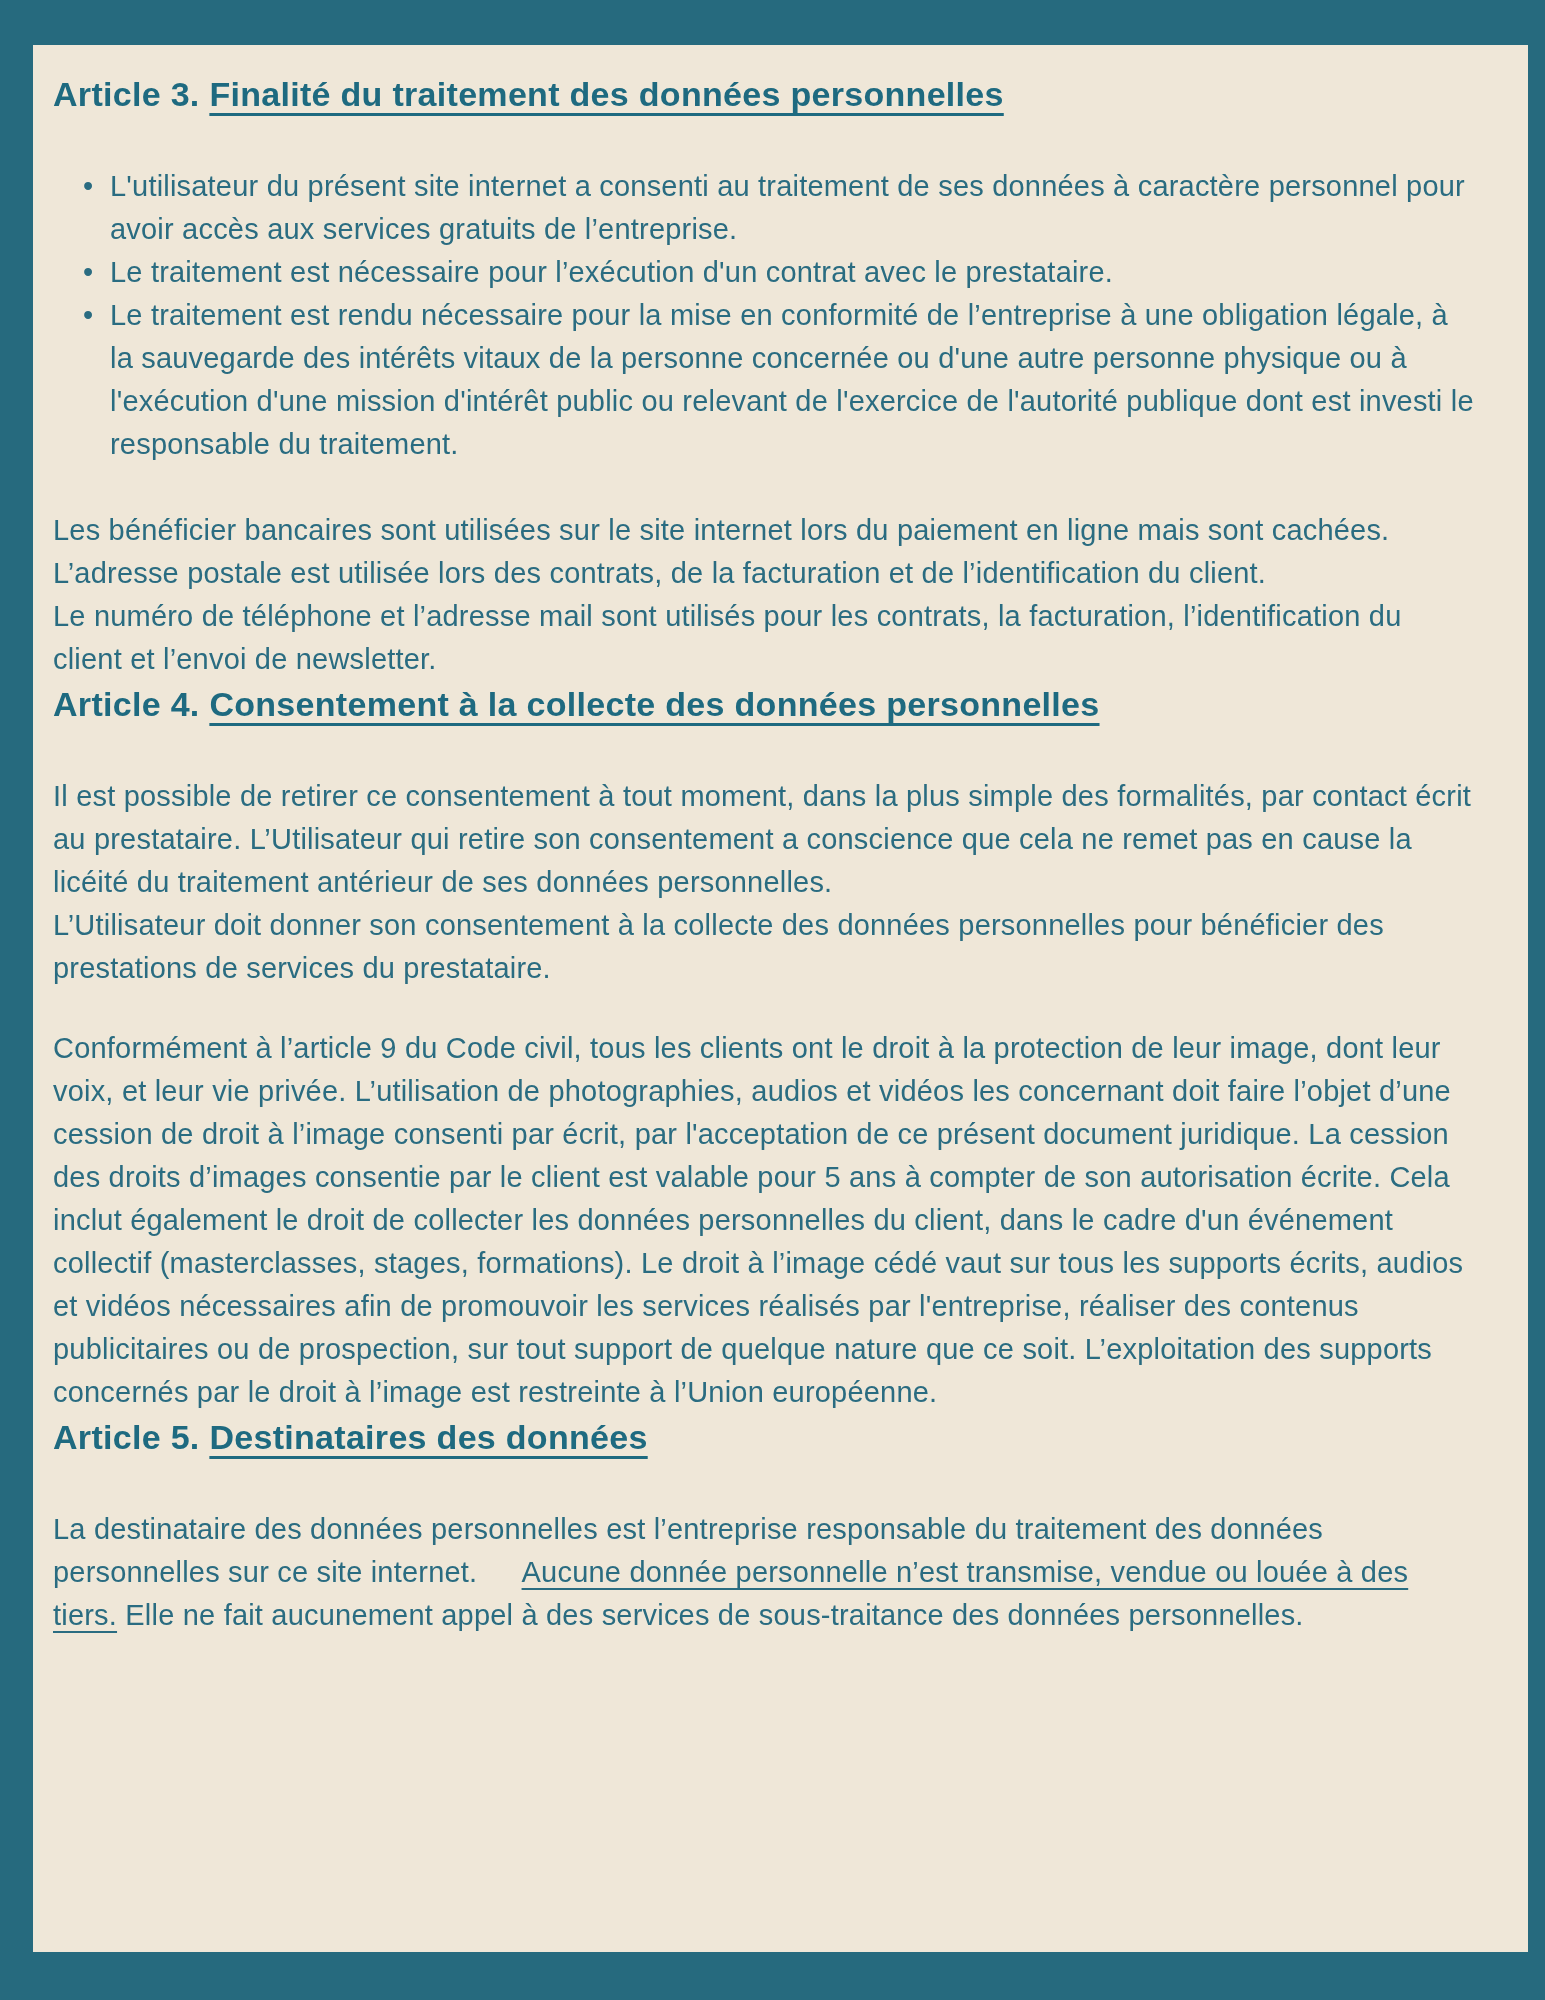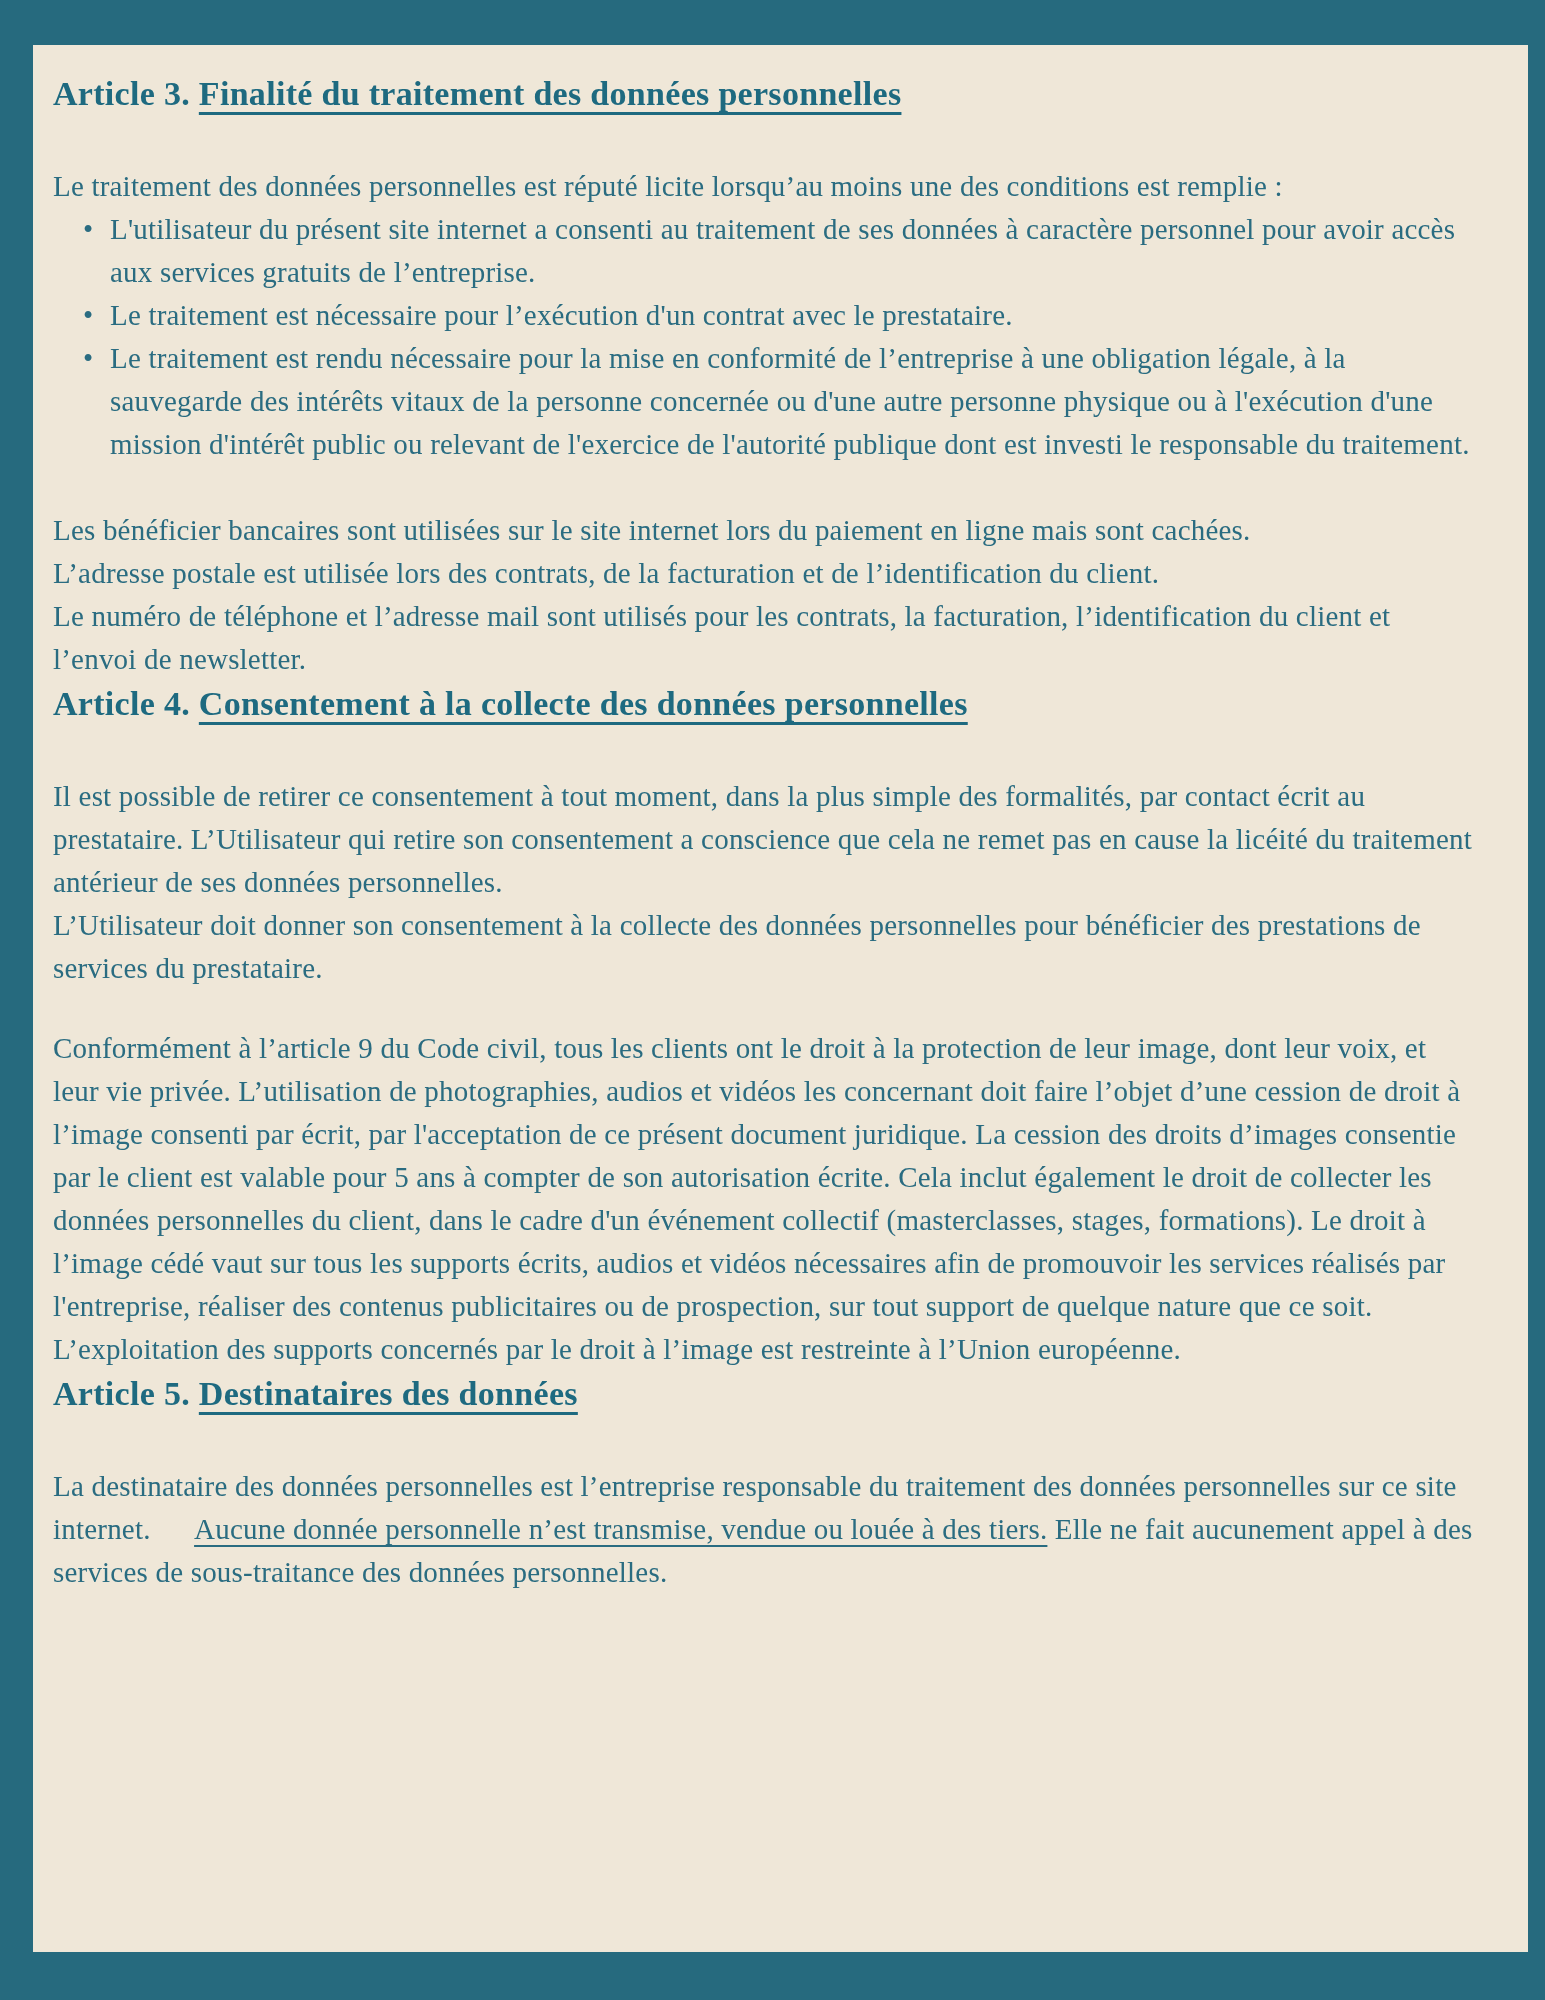--- a/index.html
+++ b/index.html
@@ -23,21 +23,20 @@
   }
   .page{
     width:100%;height:100%;
     background:var(--cream);
     padding:26px 52px 40px 20px;
     color:var(--text);
     font-size:29px;
     line-height:43px;
     letter-spacing:.2px;
     overflow:hidden;
-    font-family:Liberation Serif, serif;
   }
   h2.article-heading{
     margin:2px 0 50px 0;
     font-size:34px;
     line-height:42px;
     font-weight:700;
     color:var(--heading);
     letter-spacing:.3px;
   }
   h2 .underlined-title{
@@ -74,21 +73,20 @@
 </head>
 <body>
 
 <div class="frame">
   <div class="page">
 
     <h2 class="article-heading">
       <span>Article 3. </span><span class="underlined-title">Finalité du traitement des données personnelles</span>
     </h2>
 
-    <p>Le traitement des données personnelles est réputé licite lorsqu’au moins une des conditions est remplie :</p>
 
     <ul class="bullets">
       <li>
         <span class="dot">•</span>
         <span>L'utilisateur du présent site internet a consenti au traitement de ses données à caractère personnel pour avoir accès aux services gratuits de l’entreprise.</span>
       </li>
       <li>
         <span class="dot">•</span>
         <span>Le traitement est nécessaire pour l’exécution d'un contrat avec le prestataire.</span>
       </li>

